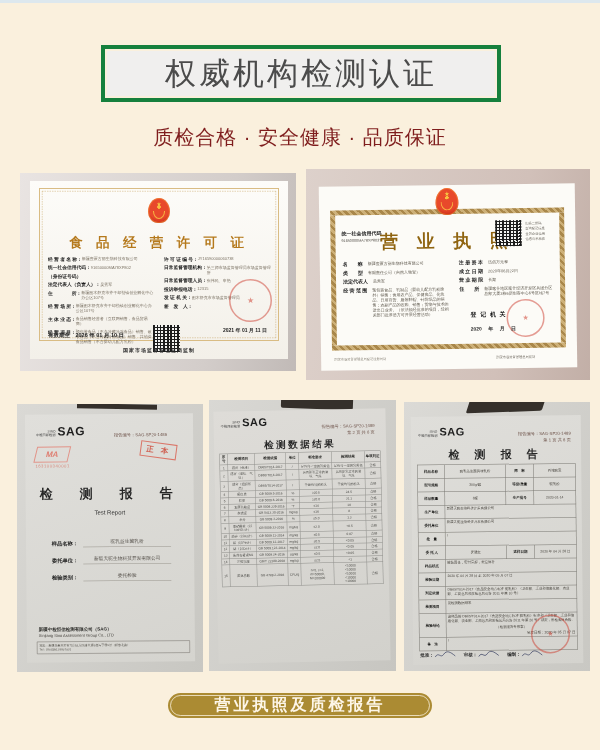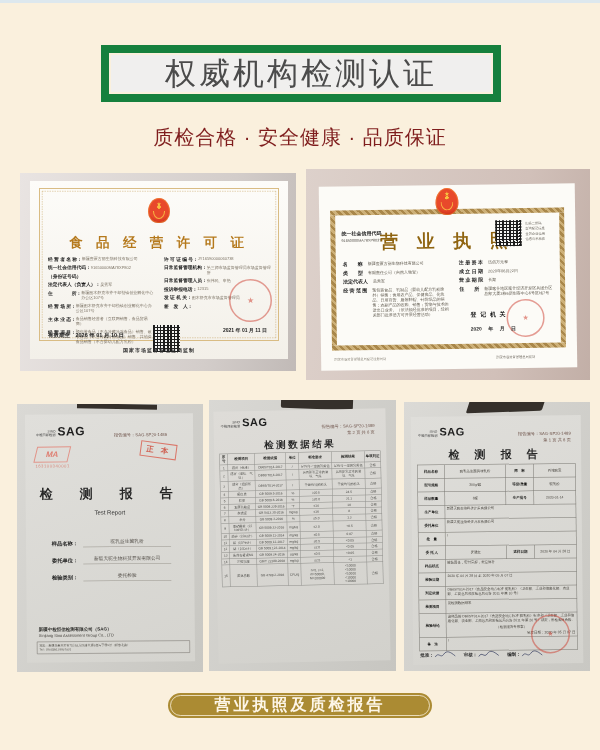--- a/index.html
+++ b/index.html
@@ -1,21 +1,21 @@
 <!DOCTYPE html>
 <html><head>
 <meta charset="utf-8">
 <style>
   html,body{margin:0;padding:0;}
   .stage{position:relative;width:600px;height:750px;background:#faf0dd;overflow:hidden;
          font-family:"Liberation Sans","DejaVu Sans",sans-serif;color:#333;}
   .topline{position:absolute;left:0;top:0;right:0;height:3px;background:#dde8ee;}
 
   
-  .title-box{position:absolute;left:101px;top:45px;width:400px;height:57px;border:8px solid #15803d;
+  .title-box{position:absolute;left:101px;top:45px;width:400px;height:57px;border:4px solid #15803d;
              background:#faf0dd;padding:2px;box-sizing:border-box;}
   .title-inner{width:100%;height:100%;background:#f0efee;display:flex;align-items:center;justify-content:center;
                font-size:31px;color:#4b4b4b;letter-spacing:3px;}
   .subtitle{position:absolute;left:0;right:0;top:124px;text-align:center;font-size:20px;color:#7f1d1d;letter-spacing:1px;}
 
   
   .photo{position:absolute;overflow:hidden;}
   #photoA{left:20px;top:173px;width:276px;height:198px;background:linear-gradient(100deg,#e9e4e2,#d3cdca 70%,#c1bab7);}
   #photoB{left:306px;top:169px;width:284px;height:211px;background:linear-gradient(100deg,#ddd1cb,#d1c0b9 70%,#c2afa7);}
   #photoR1{left:17px;top:404px;width:186px;height:268px;background:linear-gradient(115deg,#dad9d5,#c8c7c2);}

